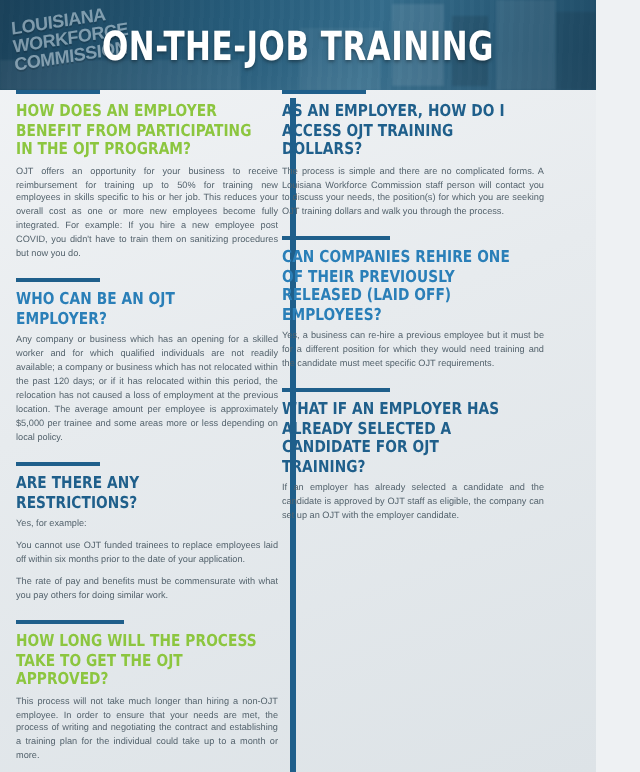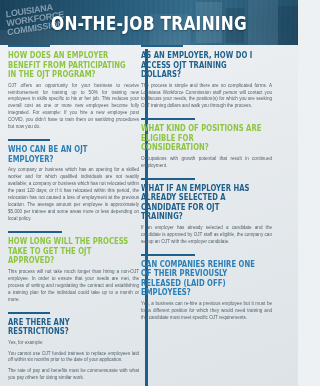--- a/index.html
+++ b/index.html
@@ -177,57 +177,52 @@
         <p class="body">OJT offers an opportunity for your business to receive reimbursement for training up to 50% for training new employees in skills specific to his or her job. This reduces your overall cost as one or more new employees become fully integrated. For example: If you hire a new employee post COVID, you didn't have to train them on sanitizing procedures but now you do.</p>
       </div>
 
       <div class="section">
         <div class="accent"></div>
         <h2 class="blue">WHO CAN BE AN OJT EMPLOYER?</h2>
         <p class="body">Any company or business which has an opening for a skilled worker and for which qualified individuals are not readily available; a company or business which has not relocated within the past 120 days; or if it has relocated within this period, the relocation has not caused a loss of employment at the previous location. The average amount per employee is approximately $5,000 per trainee and some areas more or less depending on local policy.</p>
       </div>
 
       <div class="section">
-        <div class="accent wide"></div>
-        <h2 class="green">HOW LONG WILL THE PROCESS TAKE TO GET THE OJT APPROVED?</h2>
-        <p class="body">This process will not take much longer than hiring a non-OJT employee. In order to ensure that your needs are met, the process of writing and negotiating the contract and establishing a training plan for the individual could take up to a month or more.</p>
-      </div>
-
-      <div class="section">
         <div class="accent"></div>
         <h2 class="navy">ARE THERE ANY RESTRICTIONS?</h2>
         <p class="body">Yes, for example:</p>
         <p class="body">You cannot use OJT funded trainees to replace employees laid off within six months prior to the date of your application.</p>
         <p class="body">The rate of pay and benefits must be commensurate with what you pay others for doing similar work.</p>
       </div>
 
+      <div class="section">
+        <div class="accent wide"></div>
+        <h2 class="green">HOW LONG WILL THE PROCESS TAKE TO GET THE OJT APPROVED?</h2>
+        <p class="body">This process will not take much longer than hiring a non-OJT employee. In order to ensure that your needs are met, the process of writing and negotiating the contract and establishing a training plan for the individual could take up to a month or more.</p>
+      </div>
+
     </div>
 
     <div class="col col-right">
 
       <div class="section">
         <div class="accent"></div>
         <h2 class="navy">AS AN EMPLOYER, HOW DO I ACCESS OJT TRAINING DOLLARS?</h2>
         <p class="body">The process is simple and there are no complicated forms. A Louisiana Workforce Commission staff person will contact you to discuss your needs, the position(s) for which you are seeking OJT training dollars and walk you through the process.</p>
       </div>
 
+
       <div class="section">
         <div class="accent wide"></div>
-        <h2 class="green">WHAT KIND OF POSITIONS ARE ELIGIBLE FOR CONSIDERATION?</h2>
-        <p class="body">Occupations with growth potential that result in continued employment.</p>
+        <h2 class="blue">CAN COMPANIES REHIRE ONE OF THEIR PREVIOUSLY RELEASED (LAID OFF) EMPLOYEES?</h2>
+        <p class="body">Yes, a business can re-hire a previous employee but it must be for a different position for which they would need training and the candidate must meet specific OJT requirements.</p>
       </div>
 
       <div class="section">
         <div class="accent wide"></div>
         <h2 class="navy">WHAT IF AN EMPLOYER HAS ALREADY SELECTED A CANDIDATE FOR OJT TRAINING?</h2>
         <p class="body">If an employer has already selected a candidate and the candidate is approved by OJT staff as eligible, the company can set up an OJT with the employer candidate.</p>
       </div>
 
-      <div class="section">
-        <div class="accent wide"></div>
-        <h2 class="blue">CAN COMPANIES REHIRE ONE OF THEIR PREVIOUSLY RELEASED (LAID OFF) EMPLOYEES?</h2>
-        <p class="body">Yes, a business can re-hire a previous employee but it must be for a different position for which they would need training and the candidate must meet specific OJT requirements.</p>
-      </div>
-
     </div>
 
   </div>
 </div>
 
 </body></html>

